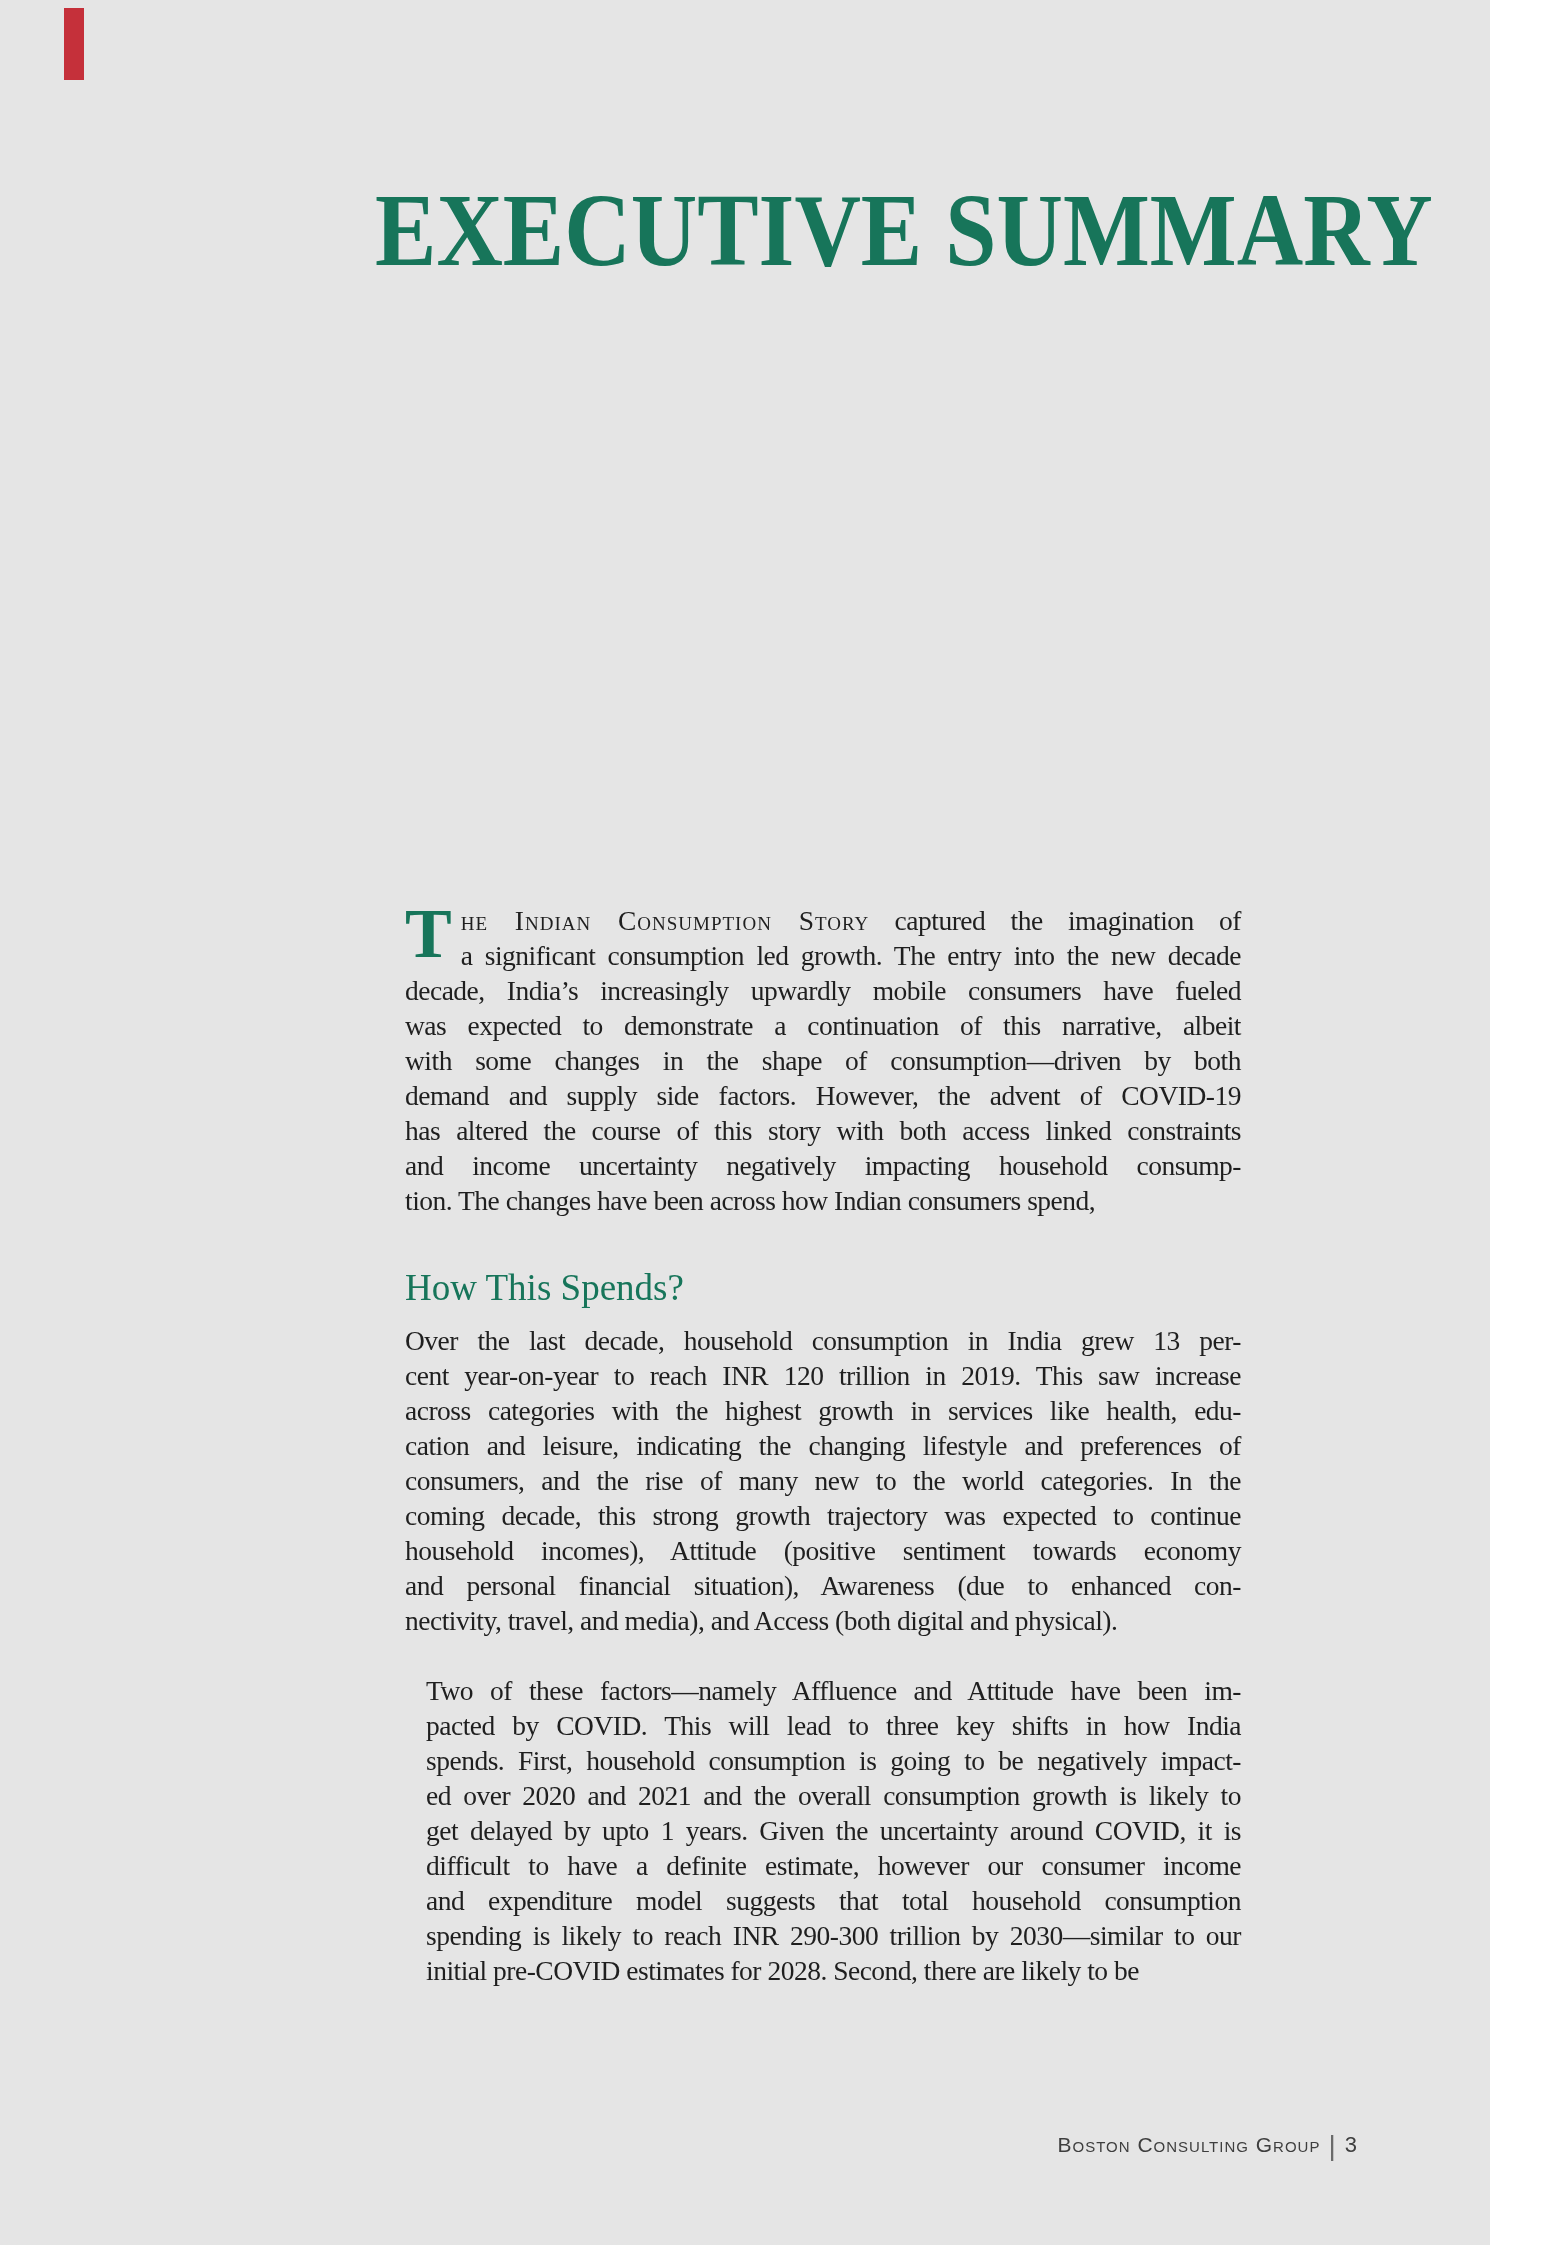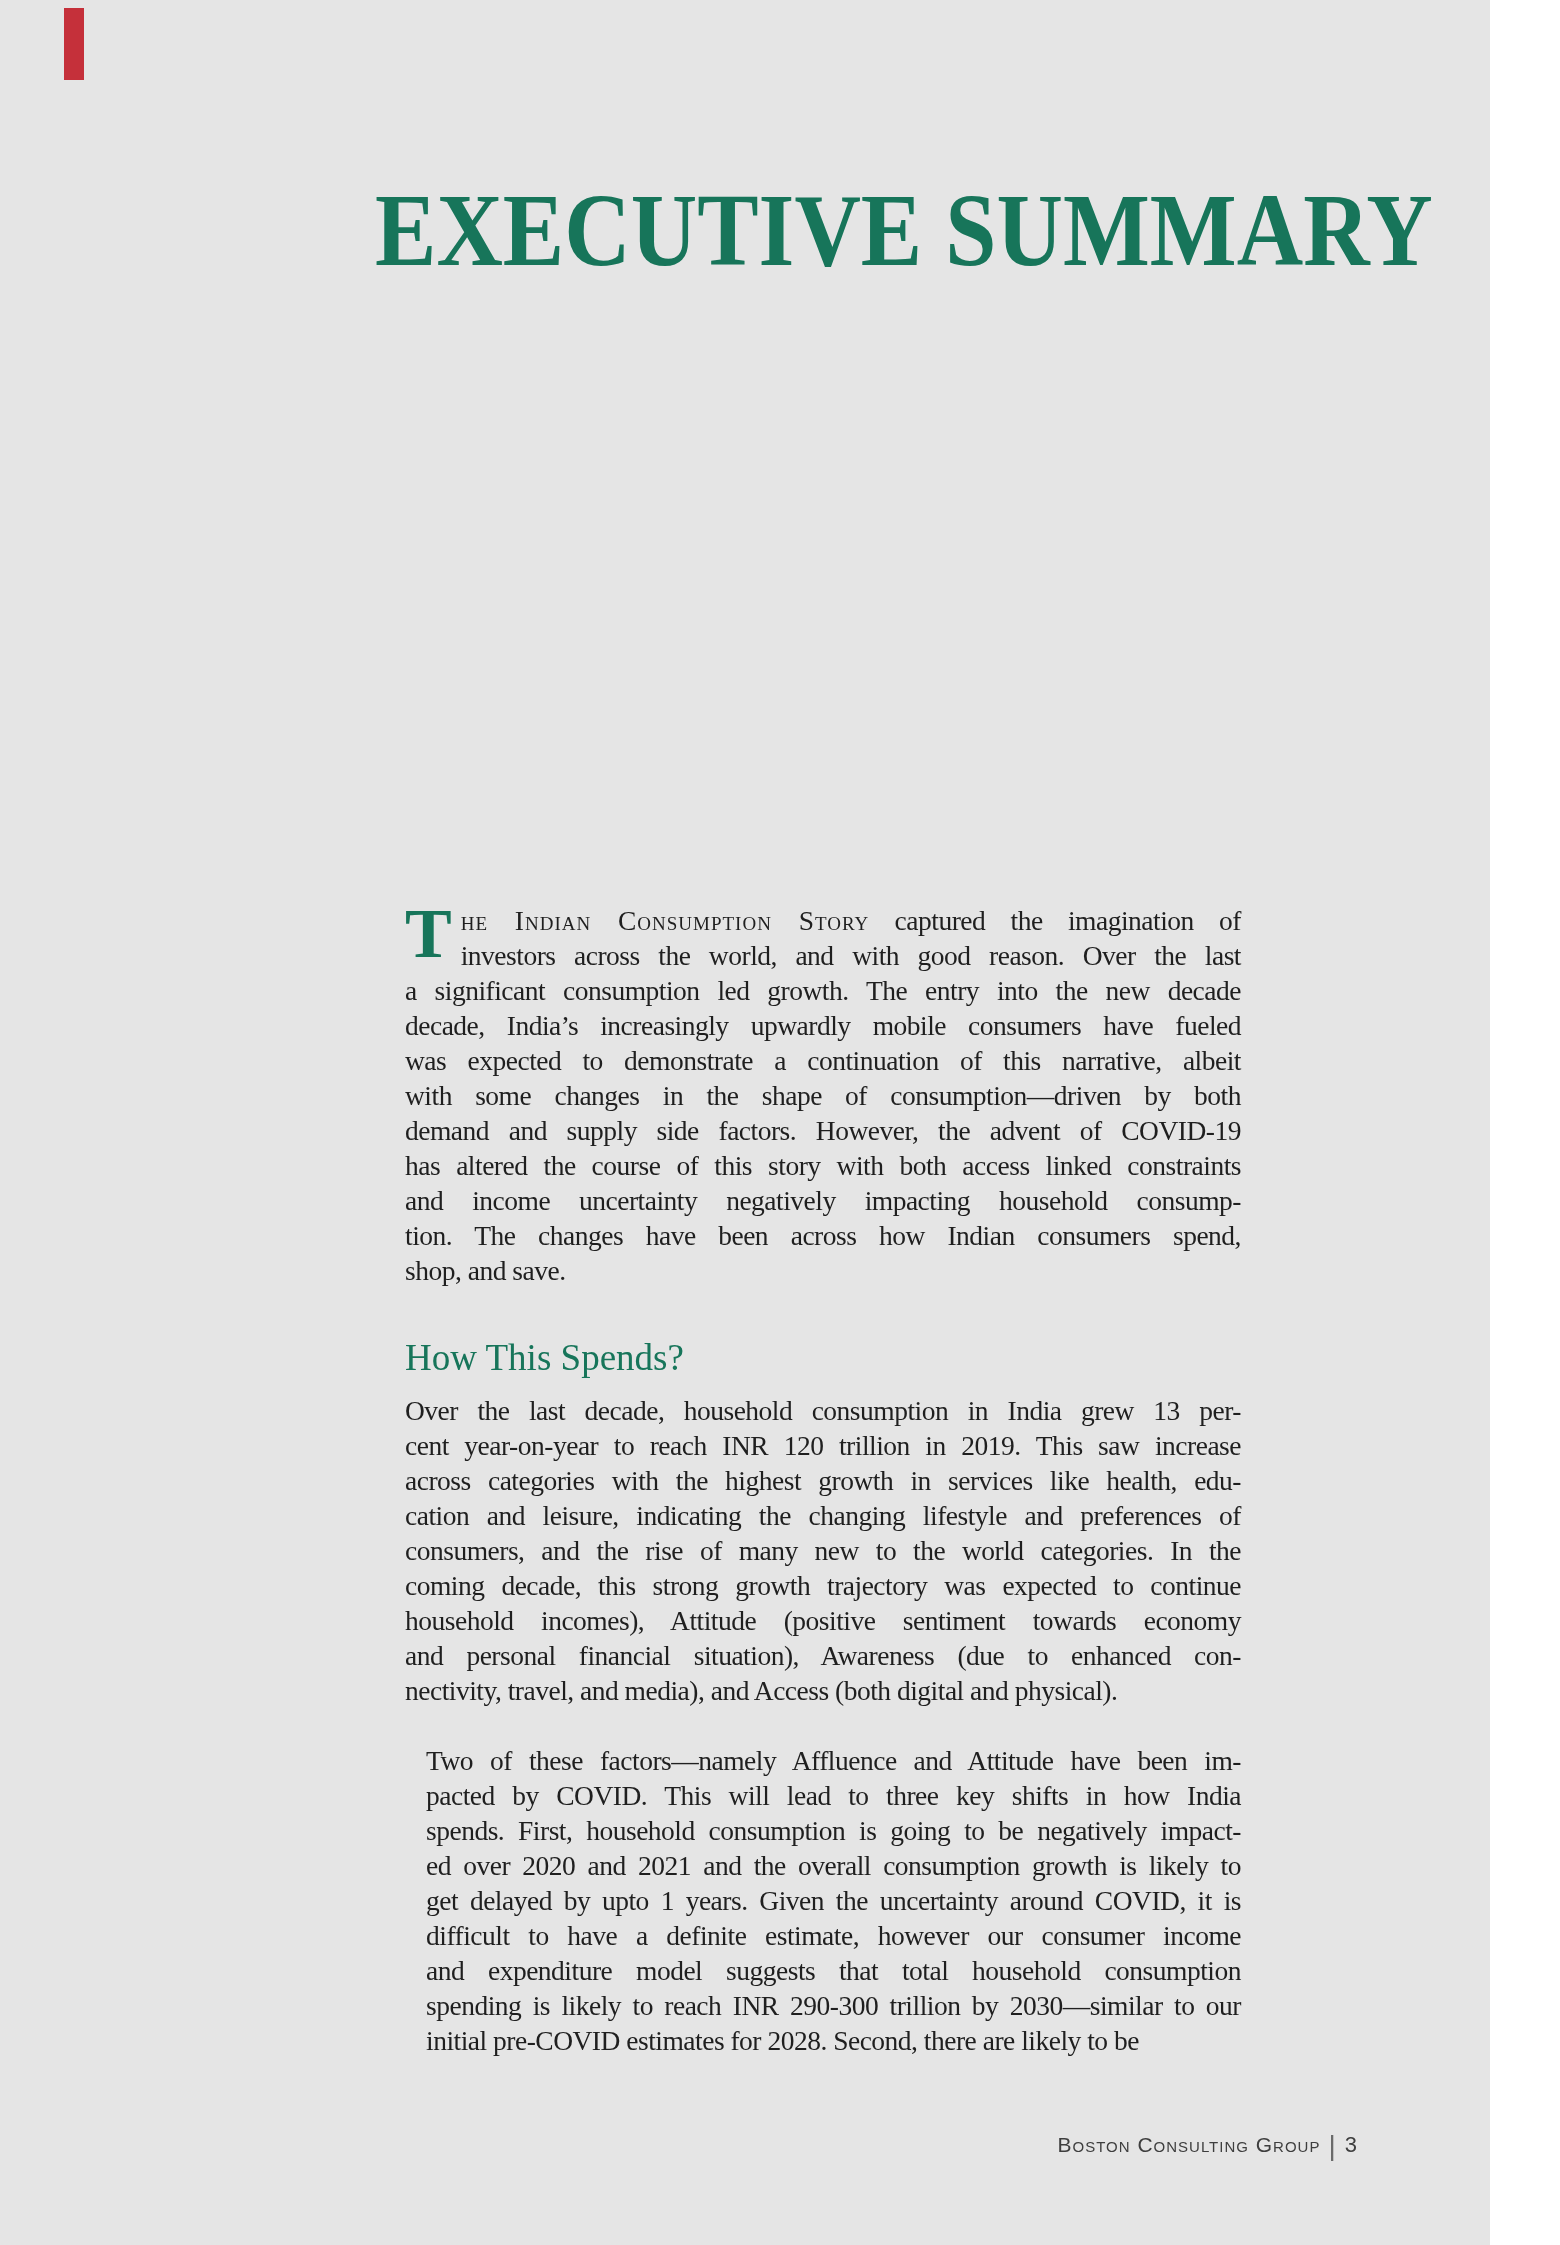--- a/index.html
+++ b/index.html
@@ -57,30 +57,28 @@
   <div class="ribbon"></div>
 
   <h1 class="page-title" data-bind="page.title">EXECUTIVE SUMMARY</h1>
 
   <div class="column">
 
     <div class="para para-1">
       <span class="dropcap" data-bind="intro.drop_cap">T</span>
       <div class="tline"><span class="lead" data-bind="intro.lead_small_caps">he Indian Consumption Story</span> <span data-bind="intro.first_line_rest">captured the imagination of</span></div>
       <div data-bind-lines="intro.rest_lines">
-          <div class="tline">investors across the world, and with good reason. Over the last</div>
           <div class="tline">a significant consumption led growth. The entry into the new decade</div>
           <div class="tline">decade, India’s increasingly upwardly mobile consumers have fueled</div>
           <div class="tline">was expected to demonstrate a continuation of this narrative, albeit</div>
           <div class="tline">with some changes in the shape of consumption—driven by both</div>
           <div class="tline">demand and supply side factors. However, the advent of COVID-19</div>
           <div class="tline">has altered the course of this story with both access linked constraints</div>
           <div class="tline">and income uncertainty negatively impacting household consump-</div>
           <div class="tline">tion. The changes have been across how Indian consumers spend,</div>
-          <div class="tline">shop, and save.</div>
         </div>
     </div>
 
     <h2 class="section-heading" data-bind="section.heading">How This Spends?</h2>
 
     <div class="para para-2" data-bind-lines="section.para1_lines">
         <div class="tline">Over the last decade, household consumption in India grew 13 per-</div>
         <div class="tline">cent year-on-year to reach INR 120 trillion in 2019. This saw increase</div>
         <div class="tline">across categories with the highest growth in services like health, edu-</div>
         <div class="tline">cation and leisure, indicating the changing lifestyle and preferences of</div>

